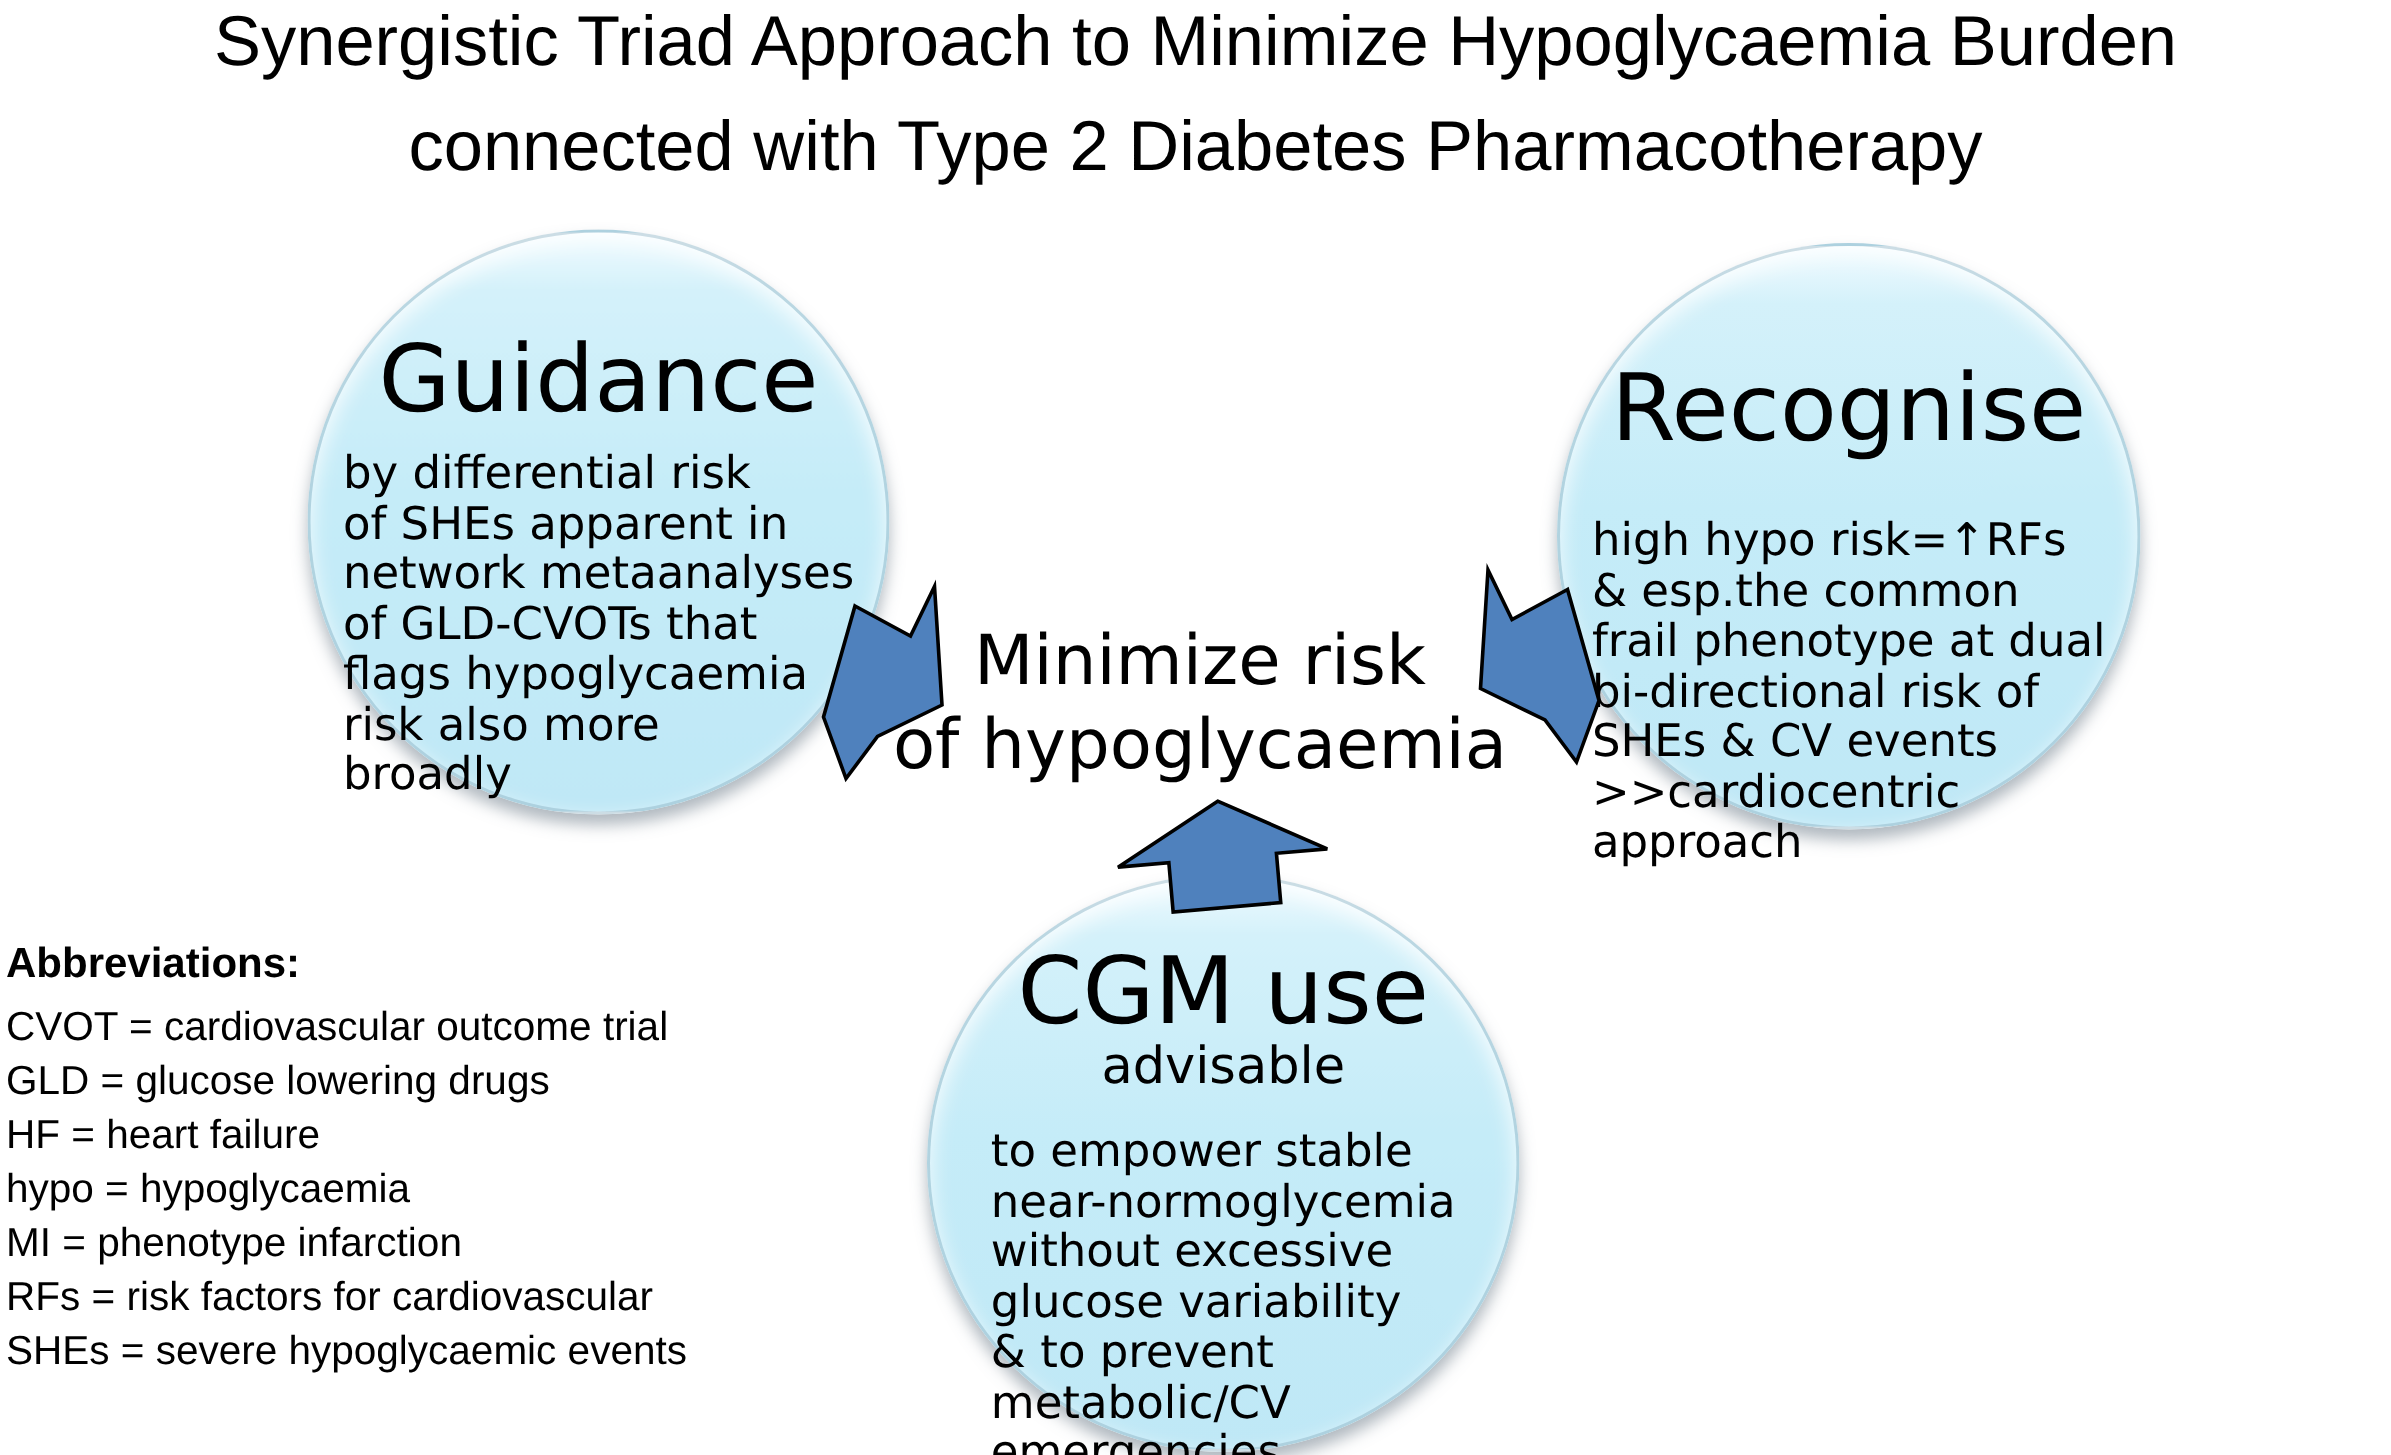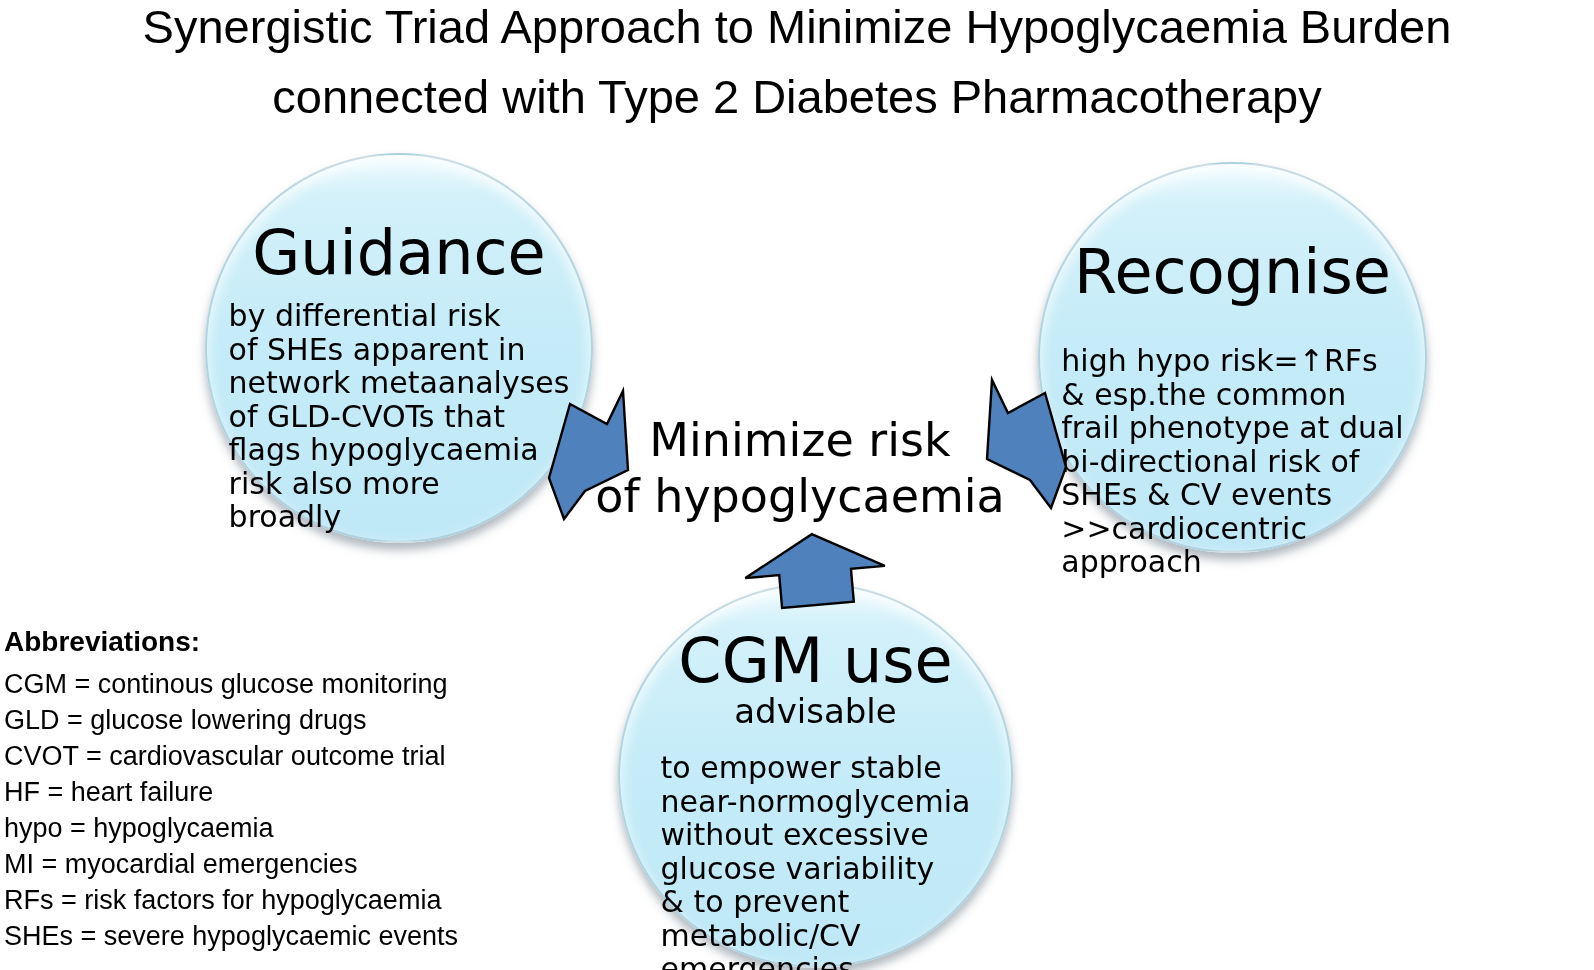--- a/index.html
+++ b/index.html
@@ -151,23 +151,22 @@
   <svg id="arrow-right" class="arrow-svg" width="90" height="140" viewBox="0 0 90 140">
     <polygon transform="translate(90,0) scale(-1,1)" points="25,19 62,39 78,6 83,85 40,106 19,134 4,93"></polygon>
   </svg>
 
   <svg id="arrow-up" class="arrow-svg" width="160" height="78" viewBox="0 0 160 78">
     <polygon transform="rotate(-5 80 40)" points="80,3 150,41 116,41 116,74 44,74 44,41 10,41"></polygon>
   </svg>
 
   <div class="abbreviations">
     <div class="abbr-heading">Abbreviations:</div>
-    <div class="abbr-item">CGM = continous glucose monitoring</div>
+    <div class="abbr-item">CVOT = cardiovascular outcome trial</div>
     <div class="abbr-item">GLD = glucose lowering drugs</div>
-    <div class="abbr-item">CVOT = cardiovascular outcome trial</div>
     <div class="abbr-item">HF = heart failure</div>
     <div class="abbr-item">hypo = hypoglycaemia</div>
-    <div class="abbr-item">MI = myocardial emergencies</div>
-    <div class="abbr-item">RFs = risk factors for hypoglycaemia</div>
+    <div class="abbr-item">MI = phenotype infarction</div>
+    <div class="abbr-item">RFs = risk factors for cardiovascular</div>
     <div class="abbr-item">SHEs = severe hypoglycaemic events</div>
   </div>
 
 </div>
 
 </body></html>

